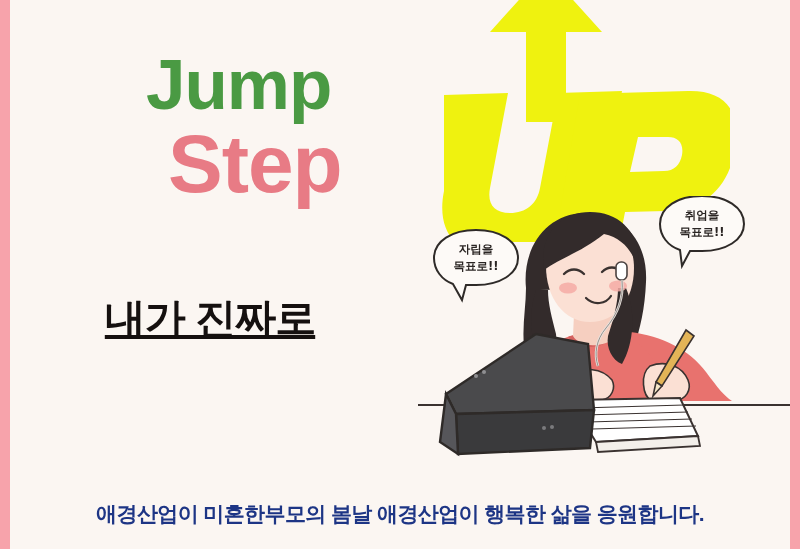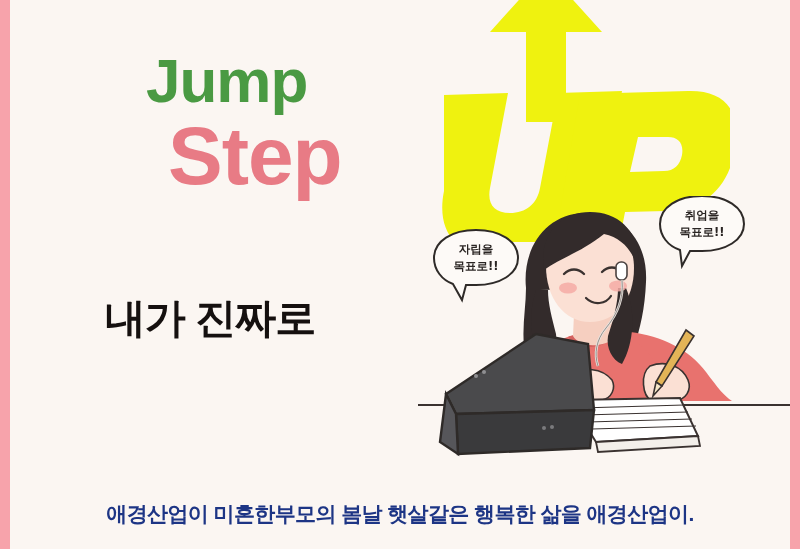--- a/index.html
+++ b/index.html
@@ -38,21 +38,21 @@
   #up-graphic svg { display: block; width: 100%; height: 100%; }
 
   
   #headline {
     position: absolute;
     left: 146px;
     top: 52px;
     z-index: 12;
   }
   .word-jump {
-    font-size: 62px;
+    font-size: 71px;
     font-weight: 700;
     line-height: 0.92;
     color: #4a9a43;
     letter-spacing: -1px;
     margin: 0;
   }
   .word-step {
     font-size: 82px;
     font-weight: 700;
     line-height: 1.0;
@@ -70,20 +70,21 @@
     text-align: center;
     z-index: 12;
   }
   #sub-headline .kline {
     display: block;
     font-size: 41px;
     font-weight: 700;
     line-height: 1.28;
     color: #15100f;
     letter-spacing: -1px;
+    text-decoration: underline;
   }
 
   
   #footer-line {
     position: absolute;
     left: 0;
     right: 0;
     top: 500px;
     text-align: center;
     z-index: 30;
@@ -235,16 +236,16 @@
         <circle cx="58" cy="180" r="2" fill="#8f8f92"></circle>
         <circle cx="66" cy="176" r="2" fill="#8f8f92"></circle>
         <circle cx="126" cy="232" r="2" fill="#7a7a7d"></circle>
         <circle cx="134" cy="231" r="2" fill="#7a7a7d"></circle>
       </g>
 
     </svg>
   </div>
 
   <div id="footer-line">
-    <span class="ftext">애경산업이 미혼한부모의 봄날 햇살같은 행복한 삶을 애경산업이.</span>
+    <span class="ftext">애경산업이 미혼한부모의 봄날 애경산업이 행복한 삶을 응원합니다.</span>
   </div>
 
 </div>
 
 </body></html>

